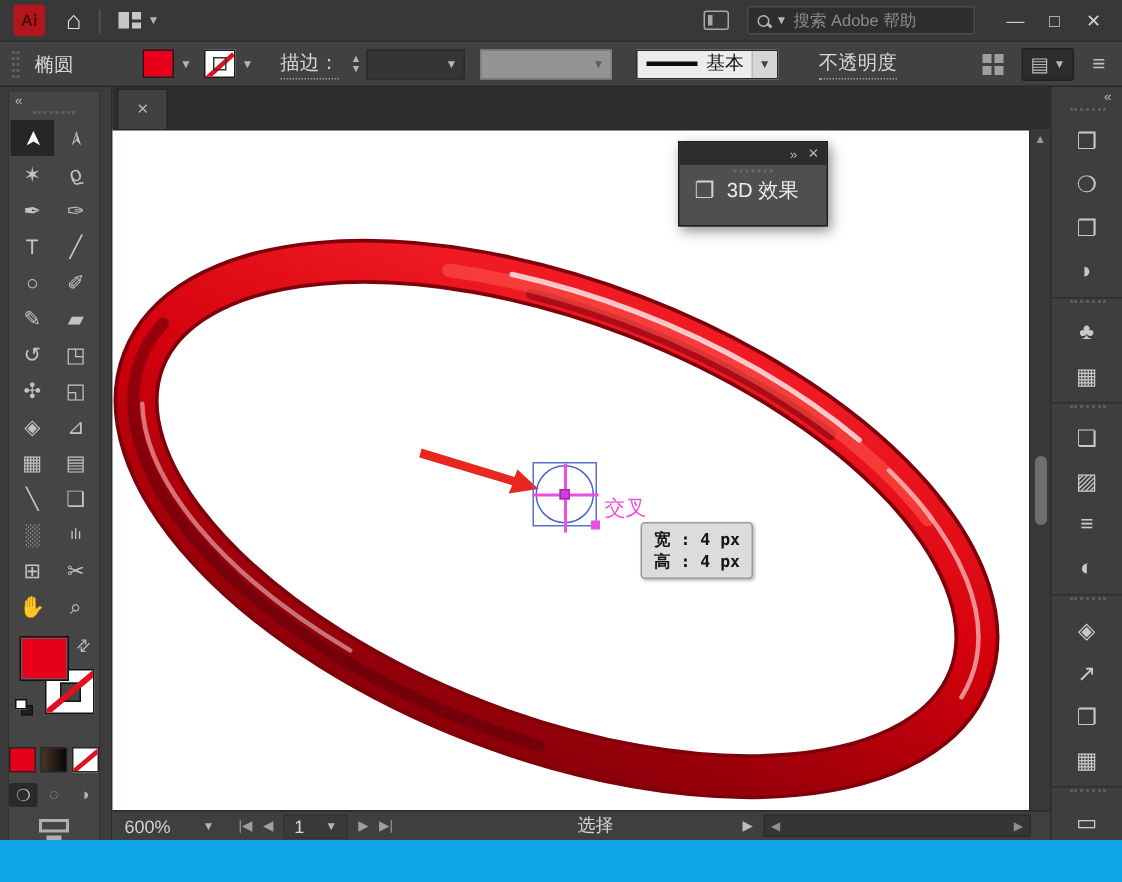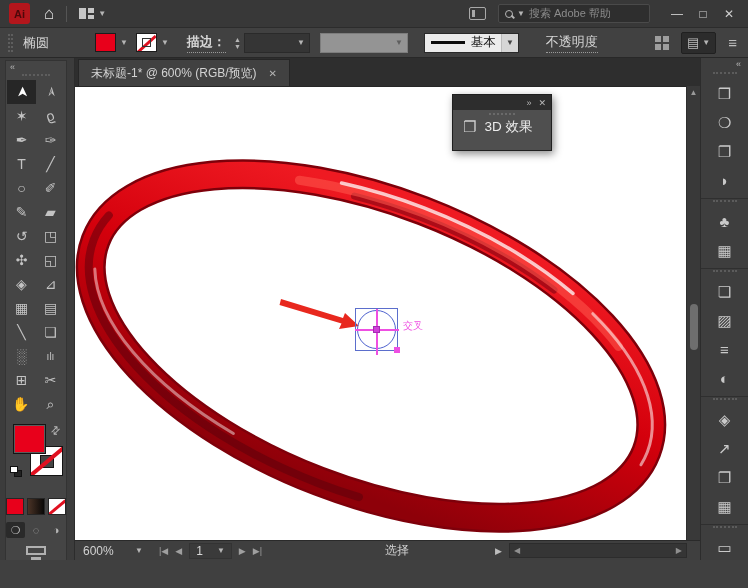--- a/index.html
+++ b/index.html
@@ -1,17 +1,17 @@
 <!DOCTYPE html>
 <html style="--accent-red: #e8001b; --magenta: #ee4fe2; --arrow-red: #e8281e; --guide-blue: #5b6ecc; --ring-top: #ef1a22; --ring-mid: #d4000c; --ring-bottom: #8e0009; --ring-edge: #7e000a;"><head>
 <meta charset="utf-8">
 <style>
   * { margin:0; padding:0; box-sizing:border-box; }
   body { font-family:"Liberation Sans","DejaVu Sans",sans-serif; background:#222; }
-  .app { position:relative; width:748px; height:588px; background:#404040; overflow:hidden;
+  .app { position:relative; width:748px; height:588px; background:#0ea5e9; overflow:hidden;
          color:#d8d8d8; font-size:12px; -webkit-font-smoothing:antialiased; }
 
   
   .titlebar { height:28px; background:#383838; display:flex; align-items:center; border-bottom:1px solid #2c2c2c; }
   .ai-logo { width:21px; height:21px; margin-left:9px; background:#b3161c; border-radius:3px;
              display:flex; align-items:center; justify-content:center; font-weight:bold;
              font-size:11px; color:#4d080a; }
   .home-ico { font-size:17px; color:#e3e3e3; margin-left:14px; }
   .tb-sep { width:1px; height:16px; background:#555; margin:0 12px; }
   .arrange-ico { display:flex; align-items:center; gap:4px; color:#bdbdbd; }
@@ -127,21 +127,21 @@
   .f3d-ico { color:#d0d0d0; font-size:15px; }
   .f3d-title { color:#ececec; font-size:13.5px; }
 
   
   .guide-box { position:absolute; left:280px; top:221px; width:43px; height:43px; border:1px solid #5b6ecc; }
   .guide-circle { position:absolute; left:1px; top:1px; width:39px; height:39px; border:1.5px solid #4f63cf; border-radius:50%; }
   .gx-v { position:absolute; left:20px; top:0; width:1.5px; height:46px; background:var(--magenta); }
   .gx-h { position:absolute; left:-1px; top:20px; width:44px; height:1.5px; background:var(--magenta); }
   .gx-c { position:absolute; left:17px; top:17px; width:7px; height:7px; background:#cf3fd8; border:1px solid #a22db0; }
   .gx-corner { position:absolute; right:-3px; bottom:-3px; width:6px; height:6px; background:var(--magenta); }
-  .guide-label { position:absolute; left:328px; top:232px; color:var(--magenta); font-size:10px; }
+  .guide-label { position:absolute; left:328px; top:243px; color:var(--magenta); font-size:14px; }
   .tooltip { position:absolute; left:352px; top:261px; background:#dcdcdc; border:1px solid #9b9b9b;
              border-radius:3px; padding:3px 8px; color:#141414; font-size:11px; line-height:15px;
              font-family:"DejaVu Sans Mono","Liberation Mono",monospace; font-weight:600;
              box-shadow:1px 1px 2px rgba(0,0,0,.25); }
 
   
   .statusbar { height:20px; background:#3f3f3f; border-top:1px solid #2a2a2a; position:relative;
                font-size:12px; color:#d2d2d2; }
   .sb-item { position:absolute; top:0; height:19px; display:flex; align-items:center; gap:5px; }
   .sb-zoom { left:4px; width:68px; justify-content:space-between; padding:0 4px; }
@@ -201,21 +201,21 @@
 
   <div class="controlbar">
     <div class="grip-v"></div>
     <span class="cb-label" style="width:58px;">椭圆</span>
     <div class="swatch fill" style="margin-left:14px;"></div>
     <span class="chev" style="margin:0 4px;">▼</span>
     <div class="swatch none" style="margin-left:4px;">
         <i></i>
       </div>
     <span class="chev" style="margin:0 4px;">▼</span>
-    <span class="cb-label dotted-u" style="margin-left:14px;font-weight:bold;">描边：</span>
+    <span class="cb-label dotted-u" style="margin-left:14px;">描边：</span>
     <div class="stepper" style="margin-left:5px;">
         <span>▲</span>
         <span>▼</span>
       </div>
     <div class="field" style="width:66px;">
         <span class="chev">▼</span>
       </div>
     <div class="field disabled" style="width:88px;margin-left:10px;">
         <span class="chev">▼</span>
       </div>
@@ -356,21 +356,20 @@
         <div class="screenmode">
             <i></i>
             <i></i>
           </div>
       </div>
     </div>
 
     <div class="center">
       <div class="tabbar">
         <div class="tab">
-          <span>未标题-1* @ 600% (RGB/预览)</span>
           <span class="tab-close">✕</span>
         </div>
       </div>
 
       <div class="canvas-row">
         <div class="canvas">
 
           <svg width="611" height="454" viewBox="0 0 611 454" style="position:absolute;left:0;top:0;">
             <defs>
               <linearGradient id="rg" gradientUnits="userSpaceOnUse" x1="296" y1="118" x2="296" y2="402">
@@ -405,20 +404,24 @@
           </div>
 
           <div class="guide-box">
             <div class="guide-circle"></div>
             <div class="gx-v"></div>
             <div class="gx-h"></div>
             <div class="gx-c"></div>
             <div class="gx-corner"></div>
           </div>
           <div class="guide-label">交叉</div>
+          <div class="tooltip">
+            <div>宽 : 4 px</div>
+            <div>高 : 4 px</div>
+          </div>
         </div>
 
         <div class="vscroll">
           <div class="vs-up">▲</div>
           <div class="vs-thumb"></div>
         </div>
       </div>
 
       <div class="statusbar">
         <div class="sb-item sb-zoom">

